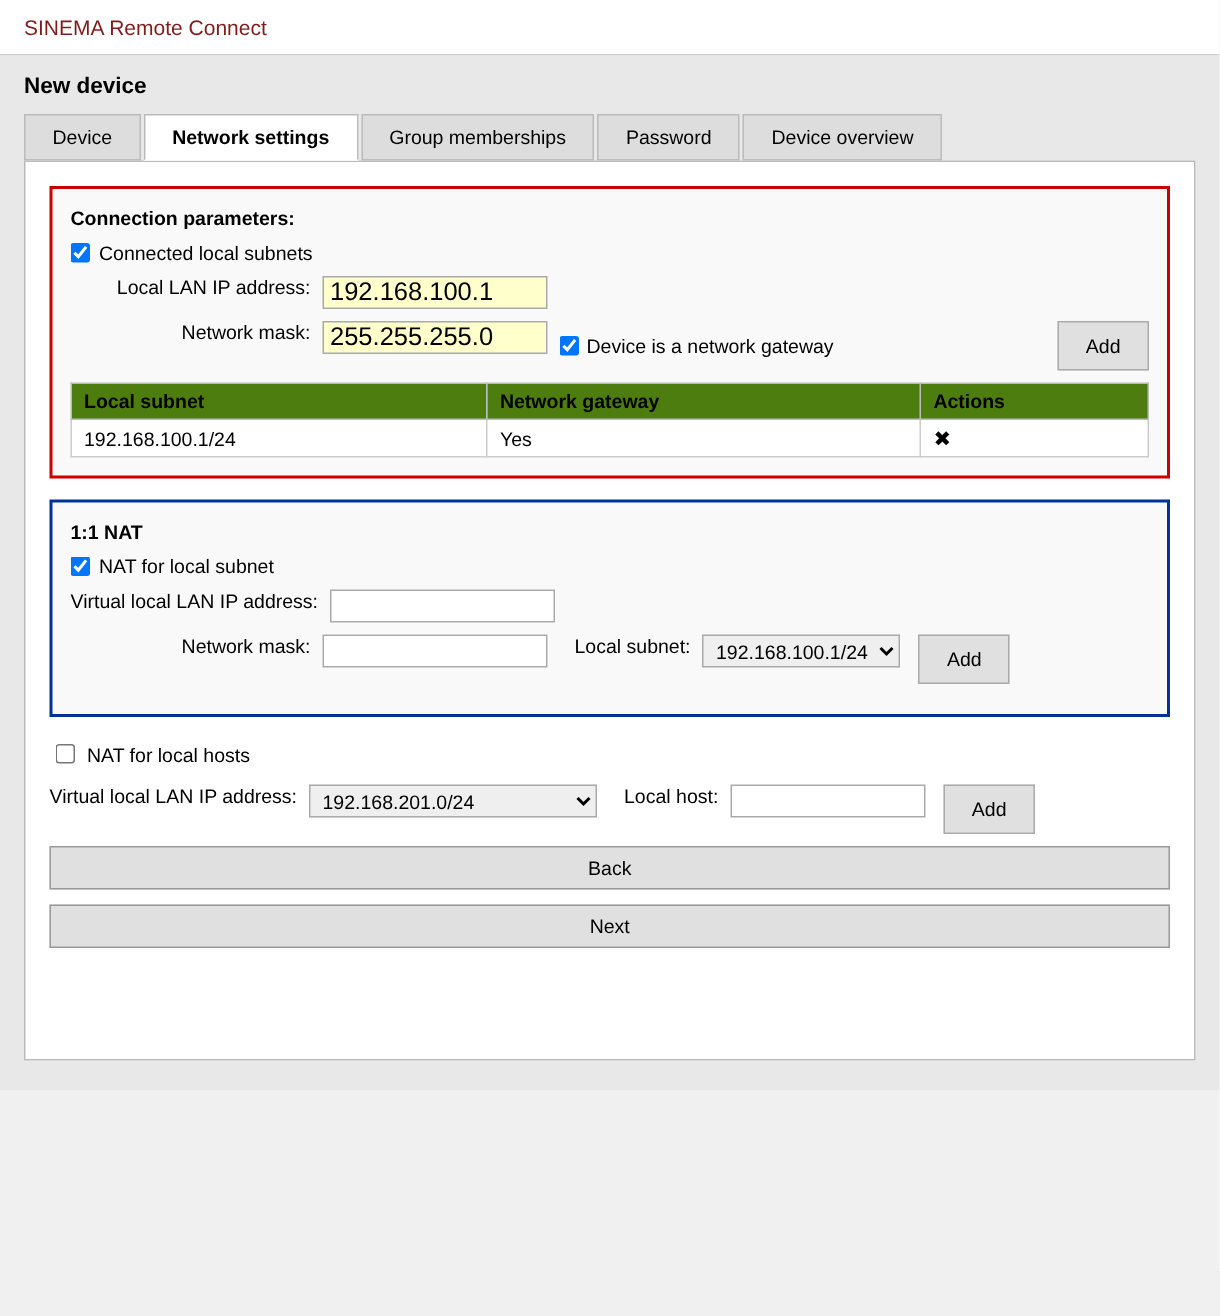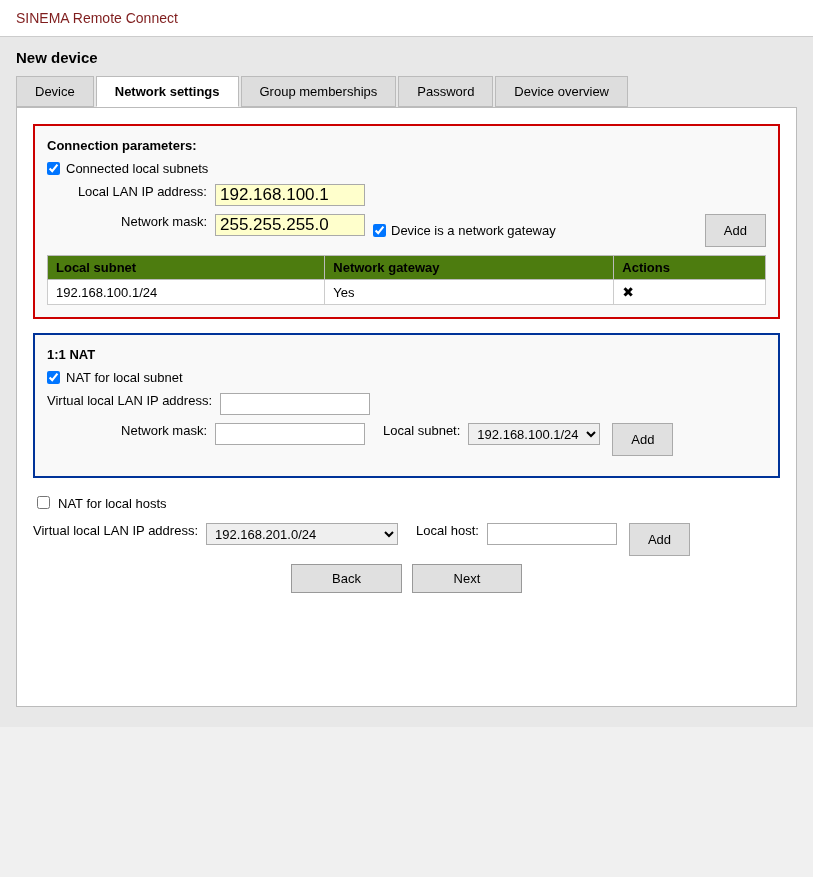--- a/index.html
+++ b/index.html
@@ -142,20 +142,21 @@
       font-size: 13px;
       border: 1px solid #aaa;
       padding: 2px 4px;
       height: 22px;
     }
     .footer-buttons {
       display: flex;
       justify-content: center;
       gap: 10px;
       padding-bottom: 10px;
+      flex-direction: column;
     }
     .footer-btn {
       padding: 6px 40px;
       background: #e0e0e0;
       border: 1px solid #999;
       cursor: pointer;
       font-size: 13px;
       min-width: 110px;
     }
   </style>

